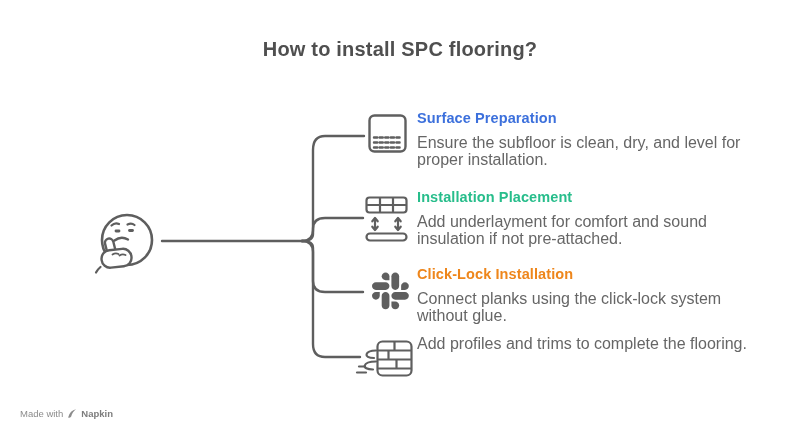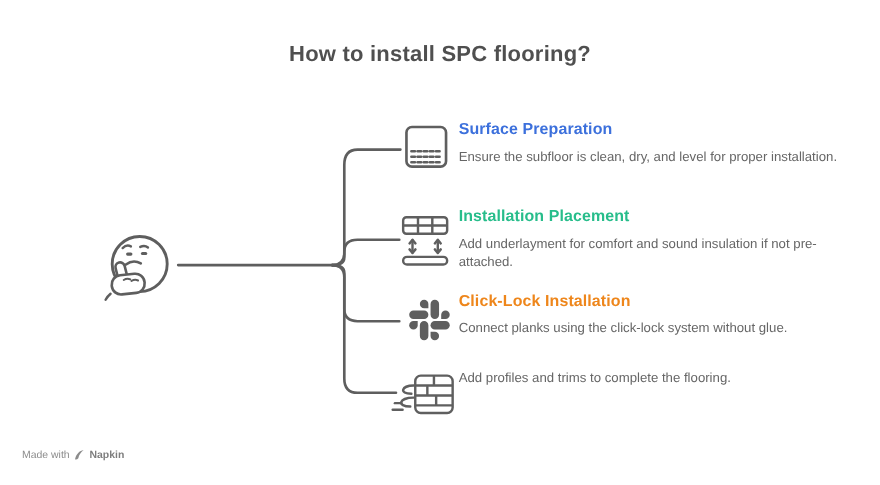--- a/index.html
+++ b/index.html
@@ -7,21 +7,21 @@
     position:relative;width:800px;height:441px;background:#ffffff;overflow:hidden;
     font-family:"Liberation Sans", sans-serif;
   }
   .title{
     position:absolute;top:38px;left:0;width:800px;text-align:center;
     font-size:20px;font-weight:bold;color:#4f4f4f;letter-spacing:.2px;
   }
   svg.overlay{position:absolute;top:0;left:0;}
   .row{position:absolute;left:417px;width:345px;}
   .row-heading{font-size:14.5px;font-weight:bold;letter-spacing:.1px;margin:4px 0 8px 0;}
-  .row-desc{font-size:12px;line-height:17px;color:#666666;}
+  .row-desc{font-size:16px;line-height:17px;color:#666666;}
   .badge{
     position:absolute;left:20px;top:408px;display:flex;align-items:center;gap:4px;
     font-size:9.5px;color:#8c8c8c;text-align:right;
   }
   .badge .brand{font-weight:bold;color:#7d7d7d;}
 </style>
 </head>
 <body>
 
 <div id="canvas">

